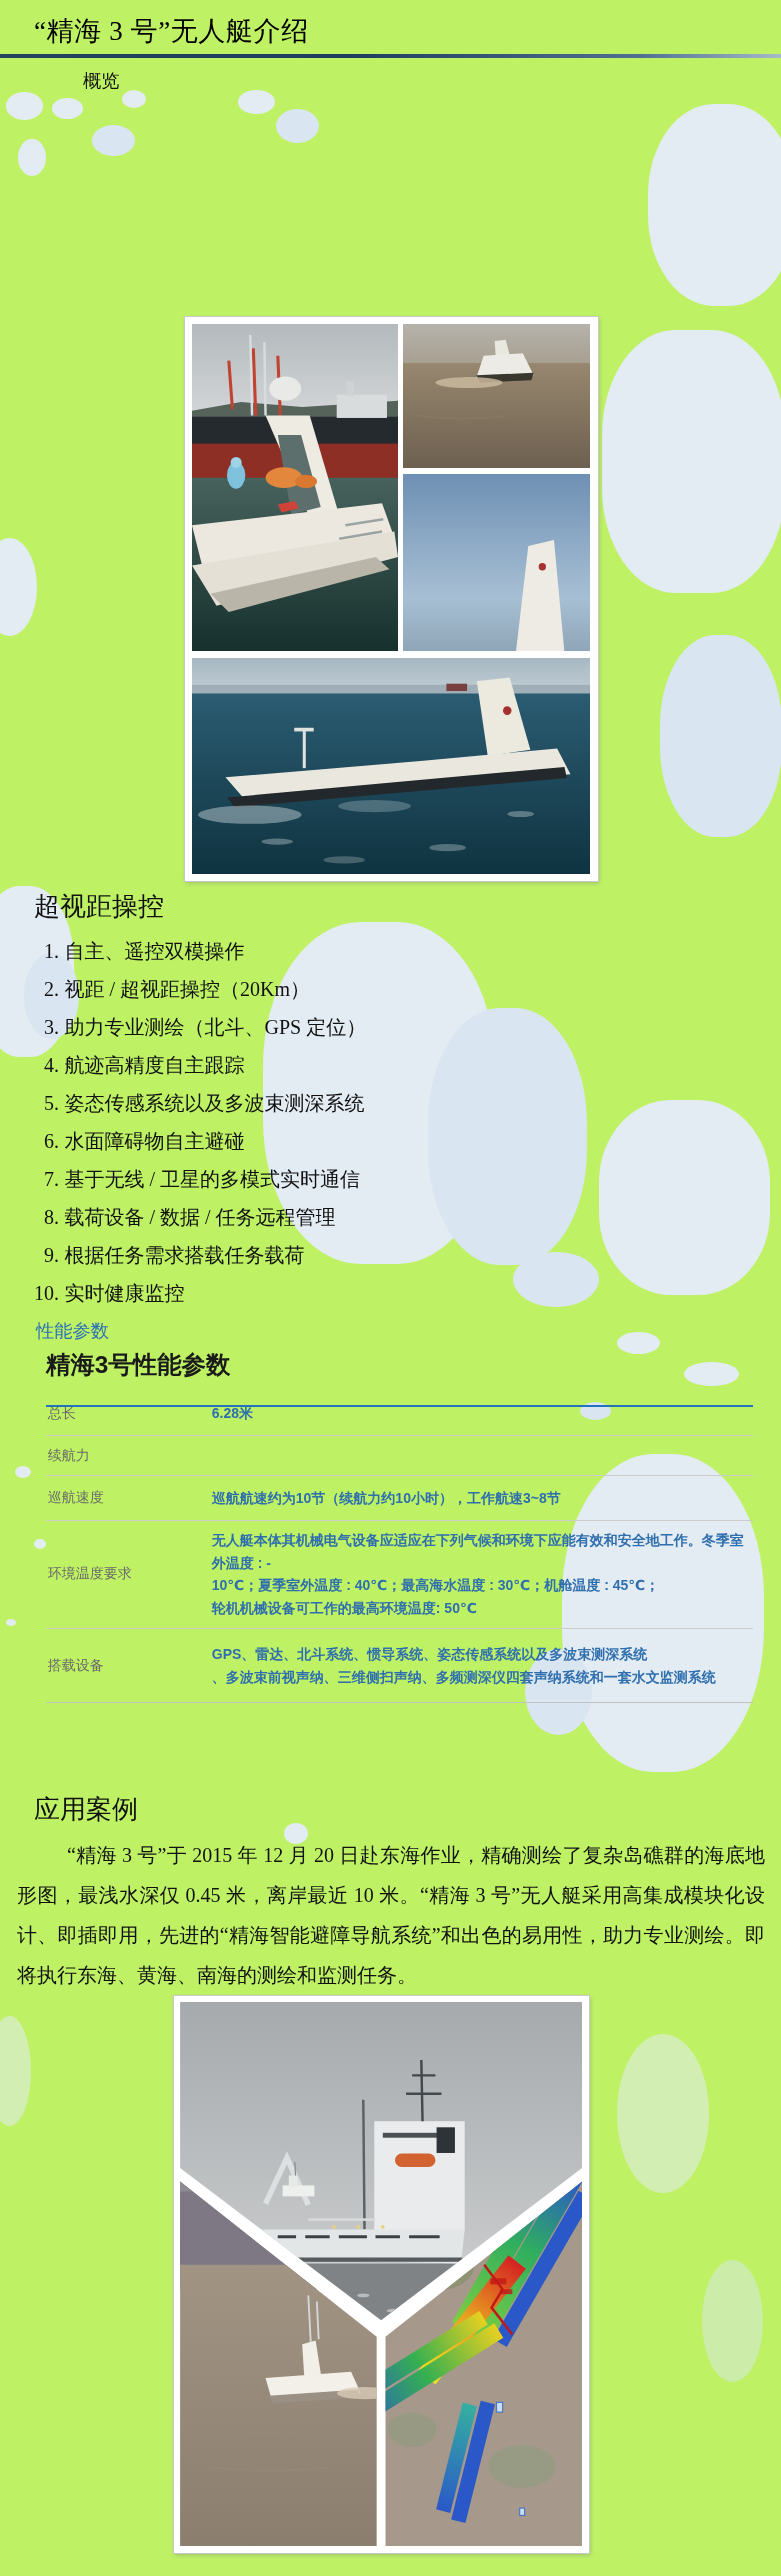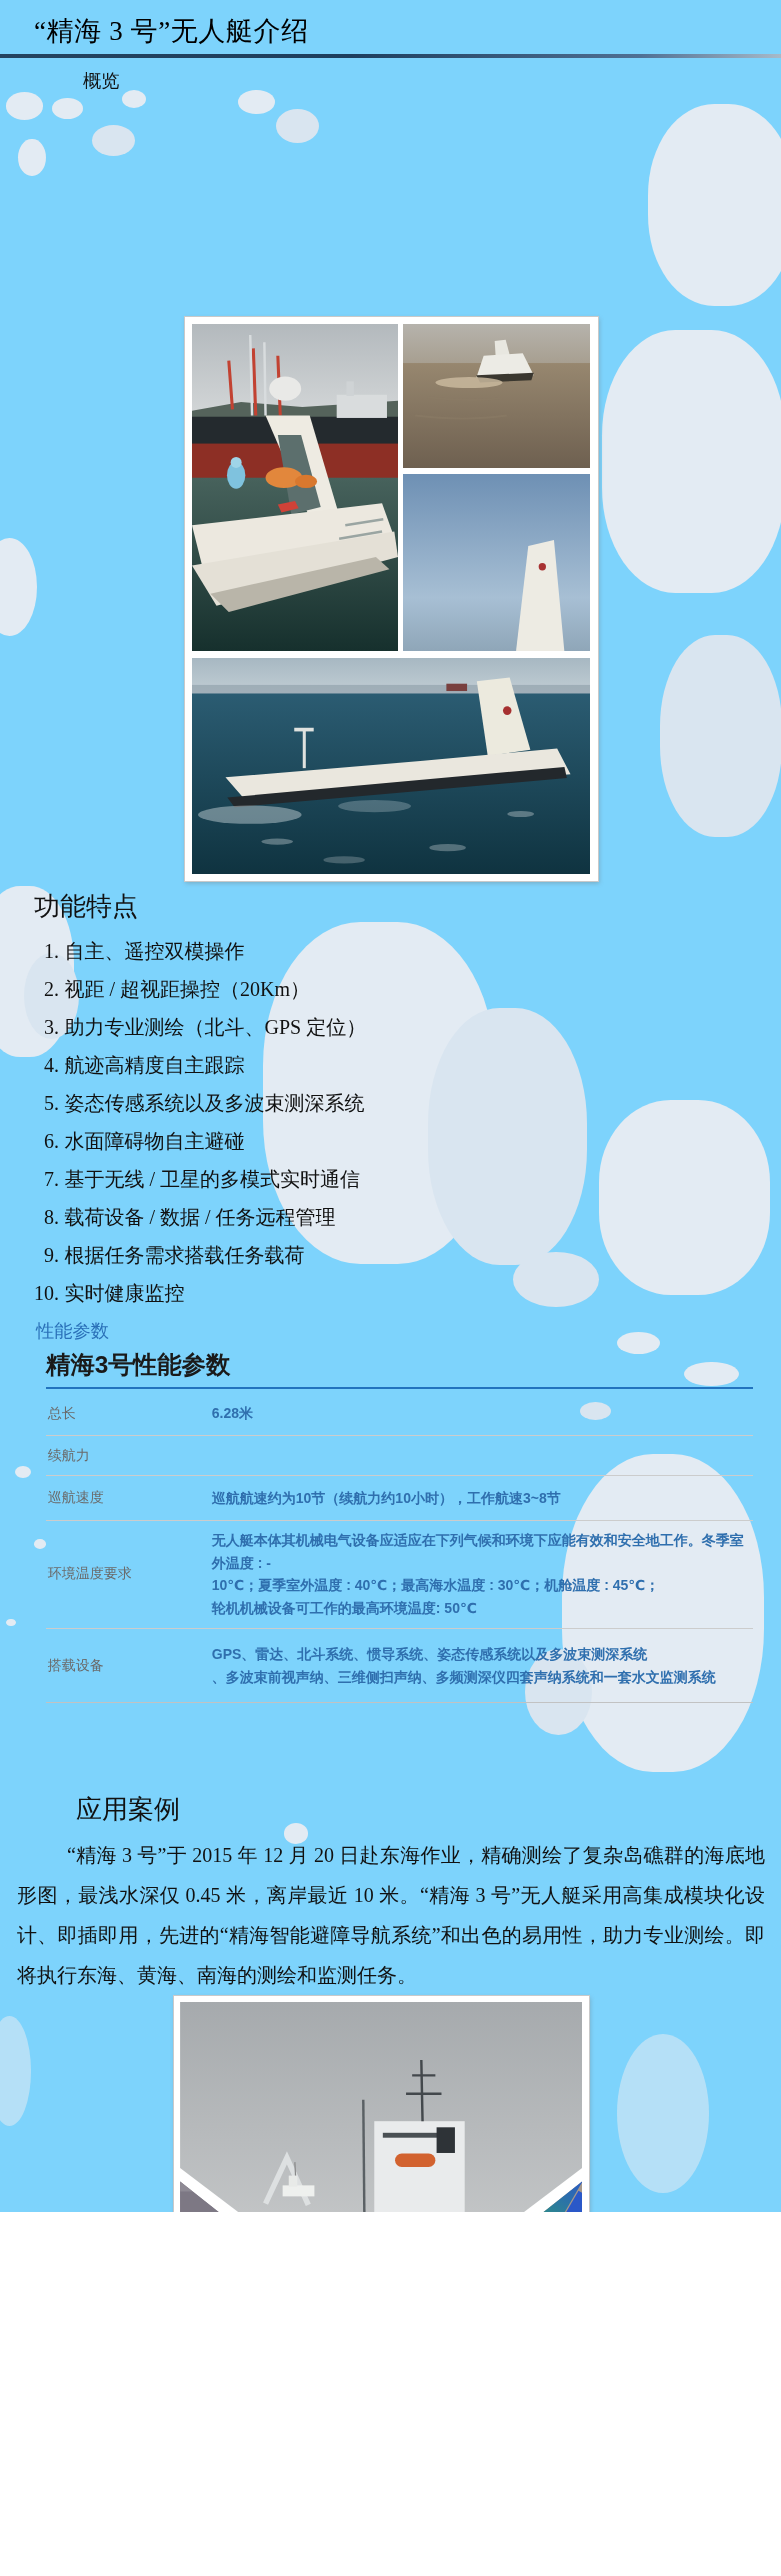--- a/index.html
+++ b/index.html
@@ -1,46 +1,46 @@
 <!DOCTYPE html>
 <html style="font-size:9.8px"><head>
 <meta charset="utf-8">
 <style>
   html,body{margin:0;padding:0;background:#ffffff;}
-  #page{position:relative;width:782px;height:2212px;background:#7dd3fc;overflow:hidden;
+  #page{position:relative;width:782px;height:2576px;background:#bef264;overflow:hidden;
         font-family:"Liberation Serif","DejaVu Serif",serif;color:#111;}
   
   #watermark{position:absolute;left:0;top:0;width:782px;height:2576px;pointer-events:none;}
   .blob{position:absolute;background:#e3ebf3;border-radius:50%;}
   .blob.d{background:#d9e5f0;}
   
   .abs{position:absolute;}
   #doc-title{left:34px;top:13.4px;font-size:27px;letter-spacing:0.6px;color:#000;}
   #title-rule{left:0;top:54px;width:782px;height:4.3px;
       background:linear-gradient(to right,#24435f 0%,#1d3e5e 45%,#4f7094 82%,#a7bac9 100%);}
   #overview-heading{left:35px;top:68px;font-size:18.3px;margin-left:48px;}
   #overview-paragraph{left:17px;top:132px;width:748px;font-size:22px;line-height:48px;
       text-align:justify;text-indent:2.5em;}
   #features-heading{left:34px;top:889px;font-size:26px;}
   #features-list{left:31px;top:932px;width:721px;font-size:20px;}
   .feat-item{display:flex;line-height:38px;}
   .feat-num{width:28px;text-align:right;margin-right:5.5px;flex:none;}
   #params-link{left:36px;top:1318px;font-size:18.3px;color:#2a70b8;cursor:pointer;}
-  #params-heading-wrap{left:46px;top:1349px;width:707px;border-bottom:2.4px solid #2273be;padding-bottom:6px;}
+  #params-heading-wrap{left:46px;top:1349px;width:707px;border-bottom:2.4px solid #2273be;padding-bottom:24px;}
   #params-heading{font-family:"Liberation Sans","DejaVu Sans",sans-serif;font-weight:bold;
       font-size:24.4px;color:#1a1a1a;}
   
   #params-table{left:46px;top:1392px;width:707px;
       font-family:"Liberation Sans","DejaVu Sans",sans-serif;font-size:14px;}
   .prow{display:flex;align-items:center;border-bottom:0.6px solid #cccccc;padding:10.4px 0;}
   .prow.tall{padding:8.6px 0;align-items:center;}
   .prow.last{border-bottom:1.2px solid #c2c2c2;padding:14px 0;}
   .plabel{width:164px;flex:none;color:#6a6a6a;padding-left:1.8px;}
   .pvalue{flex:1;color:#2f6fae;font-weight:bold;line-height:22.6px;white-space:pre-line;}
-  #app-heading{left:34px;top:1792px;font-size:26px;margin-left:42px;}
+  #app-heading{left:34px;top:1792px;font-size:26px;}
   #app-paragraph{left:17px;top:1835px;width:748px;font-size:20px;line-height:40px;
       text-align:justify;text-indent:2.5em;}
   
   .collage{position:absolute;background:#ffffff;border:0.6px solid #c9c9c9;
       box-shadow:1.2px 1.8px 4.3px rgba(110,110,110,.35);}
   #collage1{left:184px;top:316px;width:413px;height:564px;padding:0;}
   #collage1 .inner{position:absolute;left:6.7px;top:6.7px;width:398px;height:549px;}
   #collage2{left:173px;top:1995px;width:415px;height:557px;}
   #collage2 .inner{position:absolute;left:6.1px;top:6.1px;width:402px;height:544px;}
   .ph{position:absolute;overflow:hidden;}
@@ -198,21 +198,21 @@
           <ellipse cx="300" cy="242" rx="60" ry="10" fill="#e8f0f2" opacity=".25"></ellipse>
           <ellipse cx="140" cy="300" rx="26" ry="5" fill="#ffffff" opacity=".3"></ellipse>
           <ellipse cx="420" cy="310" rx="30" ry="6" fill="#ffffff" opacity=".28"></ellipse>
           <ellipse cx="540" cy="255" rx="22" ry="5" fill="#ffffff" opacity=".3"></ellipse>
           <ellipse cx="250" cy="330" rx="34" ry="6" fill="#ffffff" opacity=".22"></ellipse>
         </svg>
       </div>
     </div>
   </div>
 
-  <div class="abs" id="features-heading">功能特点</div>
+  <div class="abs" id="features-heading">超视距操控</div>
   <div class="abs" id="features-list">
     <div class="feat-item">
         <span class="feat-num">1.</span>
         <span>自主、遥控双模操作</span>
       </div>
     <div class="feat-item">
         <span class="feat-num">2.</span>
         <span>视距 / 超视距操控（20Km）</span>
       </div>
     <div class="feat-item">

